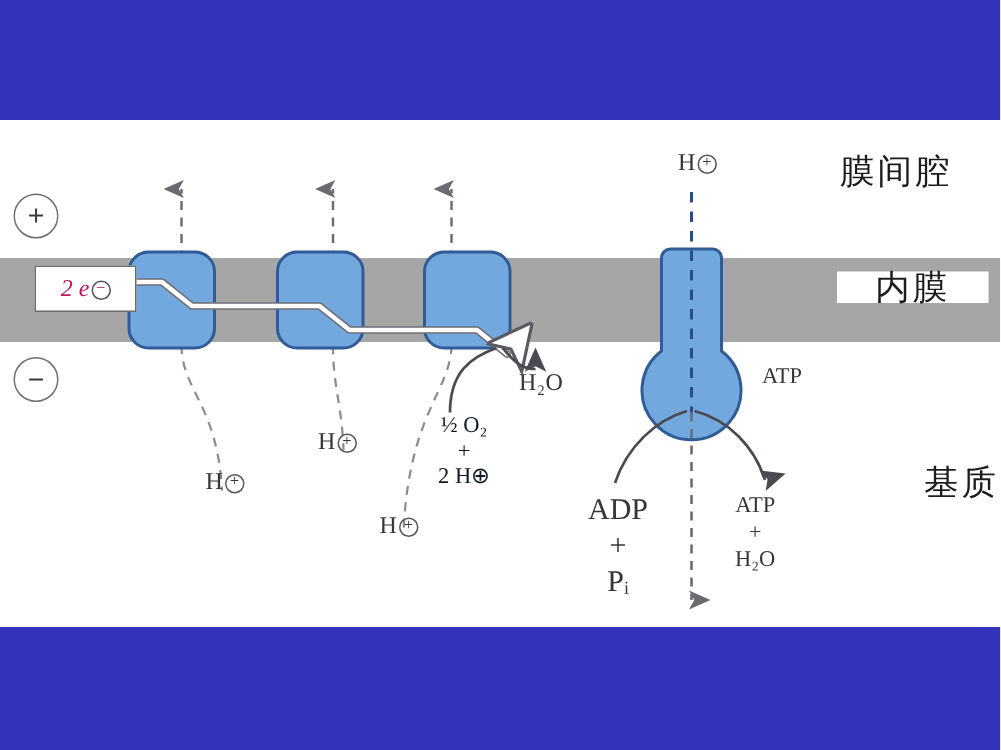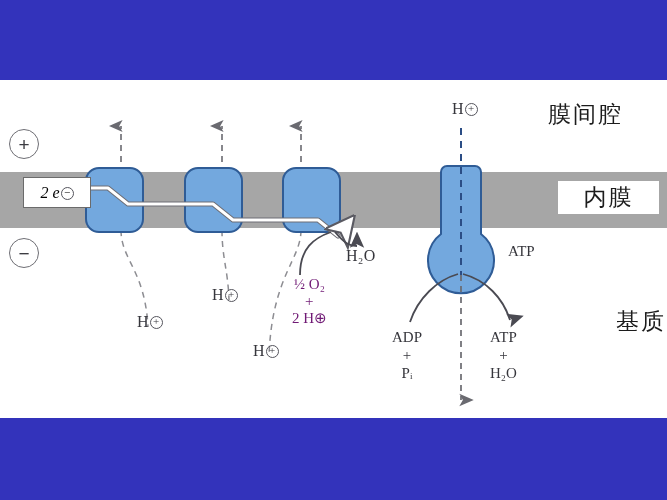--- a/index.html
+++ b/index.html
@@ -63,43 +63,43 @@
     border: 1.3px solid #55555d;
     border-radius: 50%;
     width: 11px;
     height: 11px;
     line-height: 9px;
     text-align: center;
     font-size: 11px;
     vertical-align: 2px;
     margin-left: 1px;
   }
-  #label-intermembrane { left: 548px; top: 23px; font-size: 23px; letter-spacing: 2px; }
+  #label-intermembrane { left: 560px; top: 23px; font-size: 23px; letter-spacing: 2px; }
   #label-inner-membrane-box {
     position: absolute;
     left: 558px; top: 101px;
-    width: 101px; height: 33px;
+    width: 101px; height: 21px;
     background: #ffffff;
     display: flex; align-items: center; justify-content: center; text-align: center;
   }
   #label-inner-membrane { font-size: 23px; letter-spacing: 2px; }
   #label-atp-synthesis-wrap { position: absolute; left: 508px; top: 163px; display: flex; align-items: baseline; }
   #label-atp-small { font-family: "Liberation Serif", serif; font-size: 15px; color: #36363c; }
   #label-synthesis { font-size: 23px; letter-spacing: 2px; margin-left: 6px; }
   #label-matrix { left: 603px; top: 230px; font-size: 23px; letter-spacing: 2px; margin-left: 13px; }
 
   #box-2e {
     position: absolute;
     left: 23px; top: 97px;
     width: 66px; height: 29px;
     background: #ffffff;
     border: 1px solid #6b6b6b;
     display: flex; align-items: center; justify-content: center;
   }
-  #txt-2e { font-family: "Liberation Serif", serif; font-size: 16px; color: #000000; }
+  #txt-2e { font-family: "Liberation Serif", serif; font-size: 16px; color: #be185d; }
   #txt-2e i { font-size: 16px; }
 
   #sign-plus, #sign-minus {
     position: absolute;
     width: 28px; height: 28px;
     border: 1.4px solid #6e6e74;
     border-radius: 50%;
     color: #3c3c42;
     font-size: 19px;
     display: flex; align-items: center; justify-content: center;
@@ -111,25 +111,25 @@
   .h-ion { font-size: 16px; }
   #h-top    { left: 452px; top: 21px; }
   #h-bot-1  { left: 137px; top: 234px; }
   #h-bot-2  { left: 212px; top: 207px; }
   #h-bot-3  { left: 253px; top: 263px; }
 
   #lbl-h2o { left: 346px; top: 168px; font-size: 16px; }
 
   #grp-oxygen {
     position: absolute; left: 292px; top: 196px;
-    text-align: center; font-size: 15px; color: #701a75; line-height: 1.12;
+    text-align: center; font-size: 15px; color: #0f172a; line-height: 1.12;
   }
   #grp-adp {
     position: absolute; left: 392px; top: 248px;
-    text-align: center; font-size: 15px; color: #36363c; line-height: 1.2;
+    text-align: center; font-size: 20px; color: #36363c; line-height: 1.2;
   }
   #grp-atp {
     position: absolute; left: 490px; top: 248px;
     text-align: center; font-size: 15px; color: #36363c; line-height: 1.2;
   }
 </style>
 </head>
 <body>
 
 <div id="slide">

